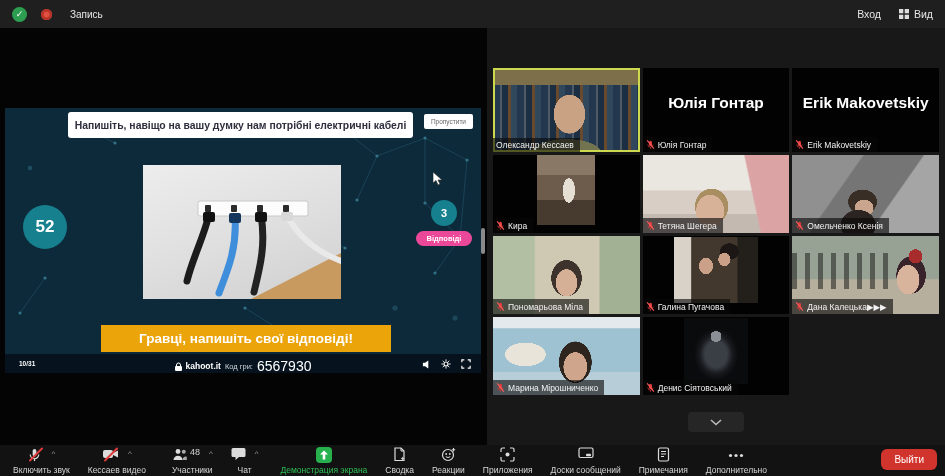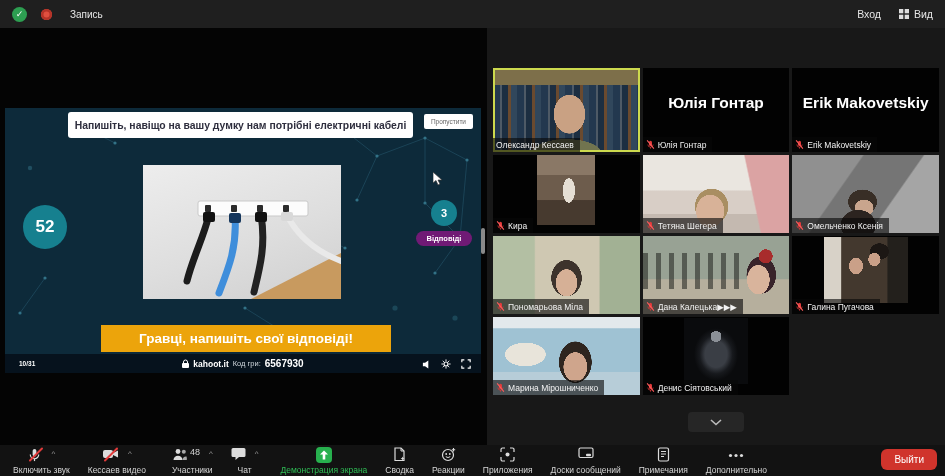--- a/index.html
+++ b/index.html
@@ -25,32 +25,32 @@
   .net-svg { position:absolute; inset:0; opacity:.75; }
   .q-box { position:absolute; left:63px; top:4px; width:345px; height:26px; background:#ffffff; border-radius:3px;
            display:flex; align-items:center; justify-content:center; font-weight:bold; font-size:10.4px; color:#2e2e3e; }
   .skip-btn { position:absolute; right:8px; top:6px; background:#fff; color:#666; font-size:6.5px;
               padding:4px 7px; border-radius:2px; border:none; }
   .timer { position:absolute; left:18px; top:97px; width:44px; height:44px; border-radius:50%; background:#16808f;
            color:#fff; font-weight:bold; font-size:17px; display:flex; align-items:center; justify-content:center; }
   .answers { position:absolute; right:4px; top:92px; width:66px; text-align:center; }
   .answers-circle { width:26px; height:26px; border-radius:50%; background:#16808f; margin:0 auto; color:#fff;
                     font-weight:bold; font-size:11px; display:flex; align-items:center; justify-content:center; }
-  .answers-pill { margin:5px auto 0; width:56px; background:#701a75; border-radius:9px; color:#fff; font-weight:bold;
+  .answers-pill { margin:5px auto 0; width:56px; background:#ec4899; border-radius:9px; color:#fff; font-weight:bold;
                   font-size:7.5px; padding:3px 0; }
   .photo { position:absolute; left:138px; top:57px; width:198px; height:134px;
            background:linear-gradient(160deg,#ededed 0%,#dedede 55%,#cfcfcf 100%); }
   .banner { position:absolute; left:96px; top:217px; width:290px; height:27px; background:#eca40b; color:#fff;
             font-weight:bold; font-size:13.5px; display:flex; align-items:center; justify-content:center; }
   .kbar { position:absolute; left:0; bottom:0; width:100%; height:19px; background:#06121d; color:#fff; }
   .kbar-page { position:absolute; left:14px; top:6px; font-size:6.5px; font-weight:bold; }
   .kbar-center { position:absolute; left:0; right:0; top:4px; display:flex; align-items:center; justify-content:center; gap:4px; }
   .kbar-site { font-weight:bold; font-size:8.5px; }
   .kbar-pinlabel { font-size:7.5px; color:#cfd6dc; }
-  .kbar-pin { font-weight:bold; font-size:10px; }
+  .kbar-pin { font-weight:normal; font-size:14px; }
   .kbar-icons { position:absolute; right:10px; top:5px; display:flex; gap:10px; align-items:center; }
   .cursor { position:absolute; left:428px; top:64px; }
   .scrollbar { position:absolute; right:2px; top:200px; width:4px; height:26px; background:#8a8a8a; border-radius:2px; }
 
   
   .gallery { position:relative; flex:1; background:#181818; padding:40px 6px 0; }
   .grid { display:grid; grid-template-columns:repeat(3,1fr); grid-template-rows:84px 78px 78px 78px; gap:3px; }
   .tile { position:relative; background:#020202; overflow:hidden; }
   .tile.active { outline:2px solid #ccd94e; outline-offset:-2px; }
   .bigname { position:absolute; inset:0 0 14px 0; display:flex; align-items:center; justify-content:center;
@@ -328,42 +328,42 @@
           <svg width="9" height="11" viewBox="0 0 12 12">
               <path d="M6 1a2 2 0 0 1 2 2v3a2 2 0 0 1-4 0V3a2 2 0 0 1 2-2z" fill="#e23b3b"></path>
               <path d="M2.5 6a3.5 3.5 0 0 0 7 0" stroke="#e23b3b" fill="none"></path>
               <line x1="6" y1="9.5" x2="6" y2="11.5" stroke="#e23b3b"></line>
               <line x1="1.5" y1="0.5" x2="10.5" y2="11.5" stroke="#ff5b5b" stroke-width="1.4"></line>
             </svg>
           <span>Пономарьова Міла</span>
           </span>
       </div>
 
-      <div class="tile v-dana">
-        <span class="nameplate">
-          <svg width="9" height="11" viewBox="0 0 12 12">
-              <path d="M6 1a2 2 0 0 1 2 2v3a2 2 0 0 1-4 0V3a2 2 0 0 1 2-2z" fill="#e23b3b"></path>
-              <path d="M2.5 6a3.5 3.5 0 0 0 7 0" stroke="#e23b3b" fill="none"></path>
-              <line x1="6" y1="9.5" x2="6" y2="11.5" stroke="#e23b3b"></line>
-              <line x1="1.5" y1="0.5" x2="10.5" y2="11.5" stroke="#ff5b5b" stroke-width="1.4"></line>
-            </svg>
-          <span>Дана Калецька▶▶▶</span>
-          </span>
-      </div>
-
       <div class="tile">
         <span class="thumb t-pugach"></span>
         <span class="nameplate">
           <svg width="9" height="11" viewBox="0 0 12 12">
               <path d="M6 1a2 2 0 0 1 2 2v3a2 2 0 0 1-4 0V3a2 2 0 0 1 2-2z" fill="#e23b3b"></path>
               <path d="M2.5 6a3.5 3.5 0 0 0 7 0" stroke="#e23b3b" fill="none"></path>
               <line x1="6" y1="9.5" x2="6" y2="11.5" stroke="#e23b3b"></line>
               <line x1="1.5" y1="0.5" x2="10.5" y2="11.5" stroke="#ff5b5b" stroke-width="1.4"></line>
             </svg>
           <span>Галина Пугачова</span>
+          </span>
+      </div>
+
+      <div class="tile v-dana">
+        <span class="nameplate">
+          <svg width="9" height="11" viewBox="0 0 12 12">
+              <path d="M6 1a2 2 0 0 1 2 2v3a2 2 0 0 1-4 0V3a2 2 0 0 1 2-2z" fill="#e23b3b"></path>
+              <path d="M2.5 6a3.5 3.5 0 0 0 7 0" stroke="#e23b3b" fill="none"></path>
+              <line x1="6" y1="9.5" x2="6" y2="11.5" stroke="#e23b3b"></line>
+              <line x1="1.5" y1="0.5" x2="10.5" y2="11.5" stroke="#ff5b5b" stroke-width="1.4"></line>
+            </svg>
+          <span>Дана Калецька▶▶▶</span>
           </span>
       </div>
 
       <div class="tile v-marina">
         <span class="nameplate">
           <svg width="9" height="11" viewBox="0 0 12 12">
               <path d="M6 1a2 2 0 0 1 2 2v3a2 2 0 0 1-4 0V3a2 2 0 0 1 2-2z" fill="#e23b3b"></path>
               <path d="M2.5 6a3.5 3.5 0 0 0 7 0" stroke="#e23b3b" fill="none"></path>
               <line x1="6" y1="9.5" x2="6" y2="11.5" stroke="#e23b3b"></line>
               <line x1="1.5" y1="0.5" x2="10.5" y2="11.5" stroke="#ff5b5b" stroke-width="1.4"></line>

